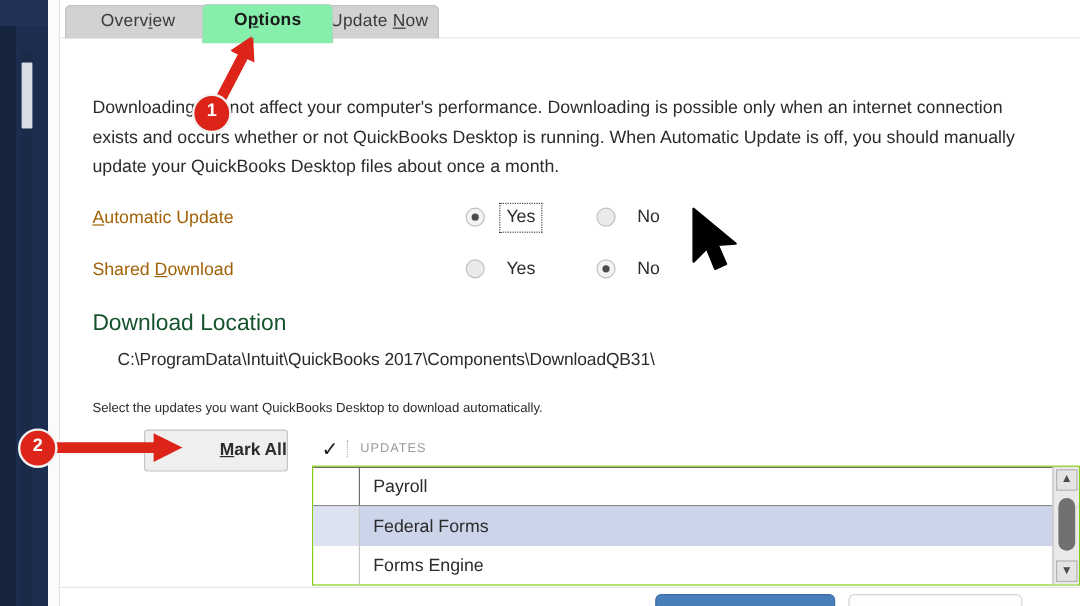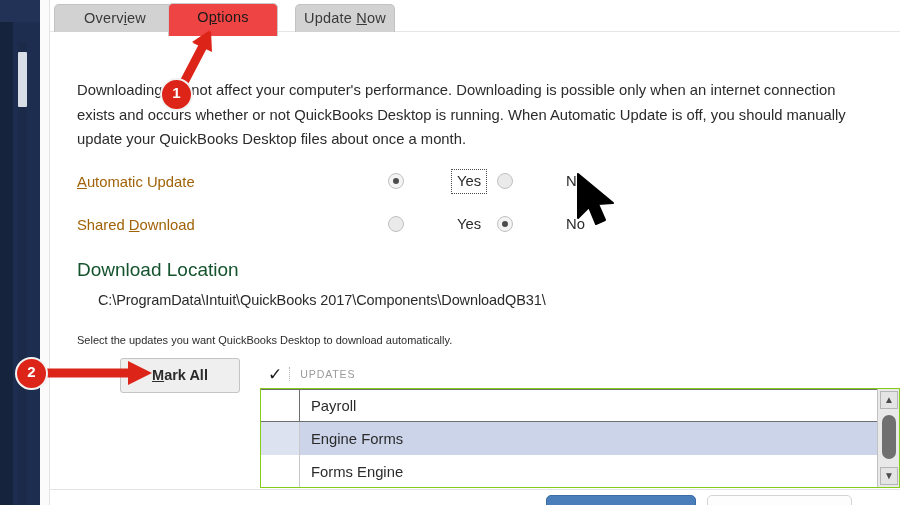--- a/index.html
+++ b/index.html
@@ -90,31 +90,31 @@
     border-radius: 5px 5px 0 0;
     font-size: 14.5px;
     color: #3a3a3a;
     text-align: center;
     line-height: 26px;
     letter-spacing: .2px;
     cursor: pointer;
     user-select: none;
   }
   .tab.is-active {
-    background: #ef4444;
+    background: #86efac;
     border-color: #c9c9c9;
     color: #1a1a1a;
-    font-weight: normal;
+    font-weight: bold;
     height: 33px;
     top: 3px;
     z-index: 3;
   }
   #tab-overview { left: 4px;   width: 122px; }
   #tab-options  { left: 118px; width: 110px; }
-  #tab-updatenow{ left: 245px; width: 100px; }
+  #tab-updatenow{ left: 216px; width: 100px; }
   .tab u { text-decoration: underline; }
 
   
   #intro-paragraph {
     position: absolute;
     left: 27px; top: 78px;
     width: 790px;
     font-size: 14.8px;
     line-height: 24.5px;
     color: #2b2b2b;
@@ -155,21 +155,20 @@
   }
   .radio-text {
     position: absolute;
     left: 30px; top: 0;
     font-size: 14.8px;
     line-height: 21px;
     color: #2b2b2b;
     white-space: nowrap;
     padding: 0 4px;
     cursor: pointer;
-    margin-left: 35px;
   }
   .radio-text.focused {
     outline: 1px dotted #4a4a4a;
     outline-offset: 1px;
   }
   #rg-auto-yes   { left: 311px; }
   #rg-auto-no    { left: 420px; }
   #rg-shared-yes { left: 311px; }
   #rg-shared-no  { left: 420px; }
 
@@ -201,21 +200,21 @@
     width: 120px; height: 35px;
     box-sizing: border-box;
     background: #efefef;
     border: 1px solid #c4c4c4;
     border-radius: 3px;
     font-family: "Liberation Sans", sans-serif;
     font-size: 14.5px;
     font-weight: bold;
     color: #2b2b2b;
     cursor: pointer;
-    text-align: center;
+    text-align: right;
     line-height: 33px;
     padding: 0;
   }
   .mark-button u { text-decoration: underline; }
   #btn-mark-all   { top: 358px; }
   #btn-unmark-all { top: 405px; }
 
   
   #updates-header {
     position: absolute;
@@ -446,21 +445,21 @@
 
   <div id="updates-list">
 
     <div class="list-row row-focus">
       <span class="row-check"></span>
       <span class="row-label">Payroll</span>
     </div>
 
     <div class="list-row row-selected">
       <span class="row-check"></span>
-      <span class="row-label">Engine Forms</span>
+      <span class="row-label">Federal Forms</span>
     </div>
 
     <div class="list-row">
       <span class="row-check"></span>
       <span class="row-label">Forms Engine</span>
     </div>
 
     <div id="list-scrollbar">
       <div class="sb-arrow" id="sb-arrow-up">▲</div>
       <div id="list-sb-thumb"></div>

